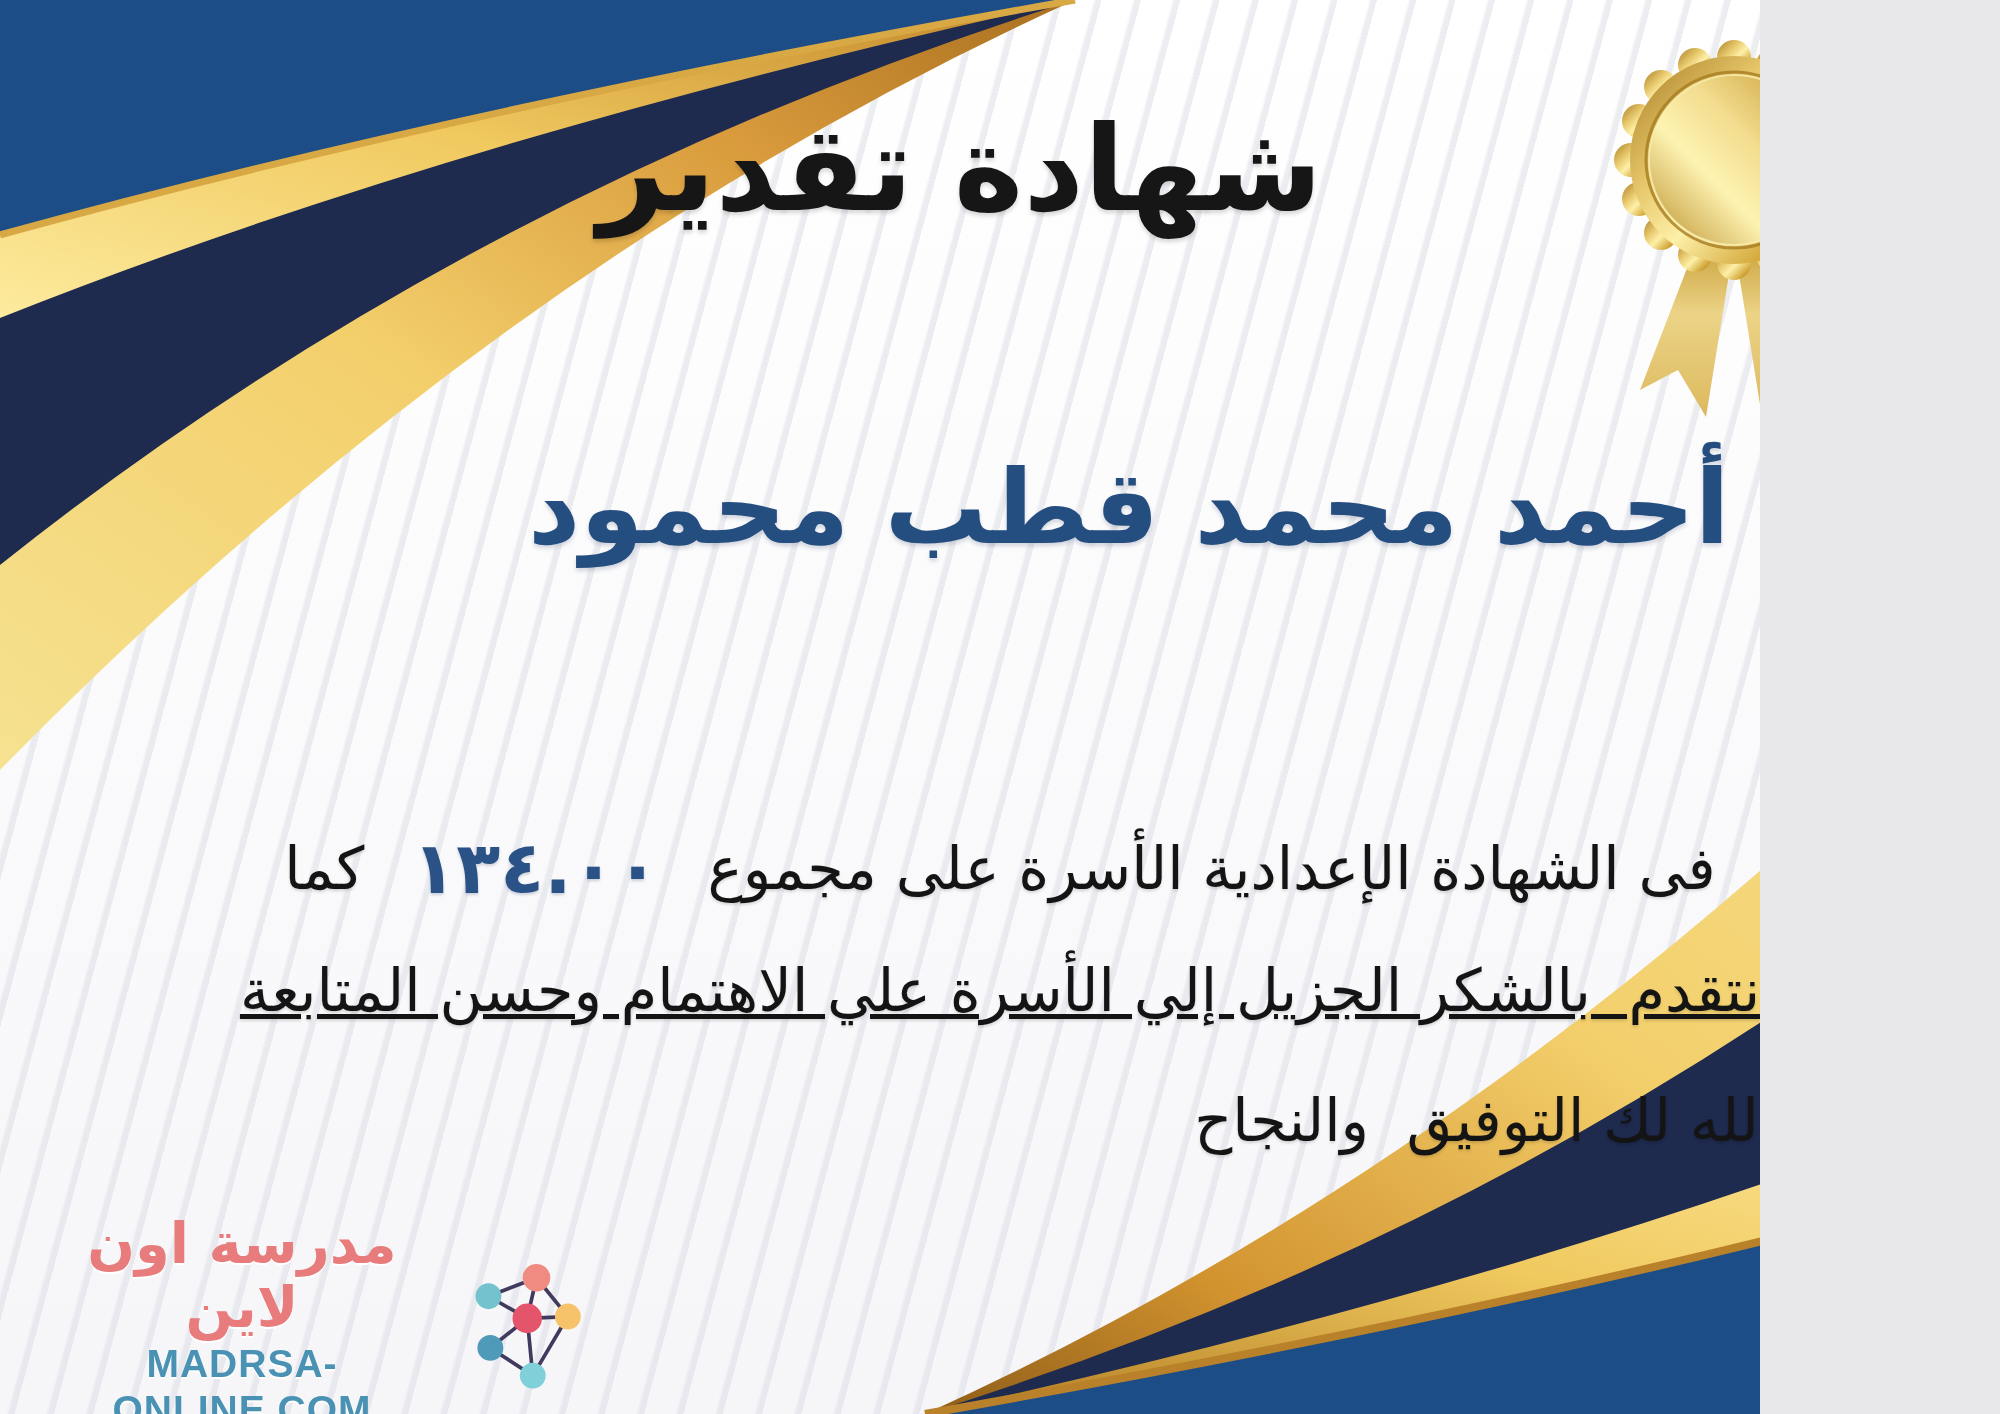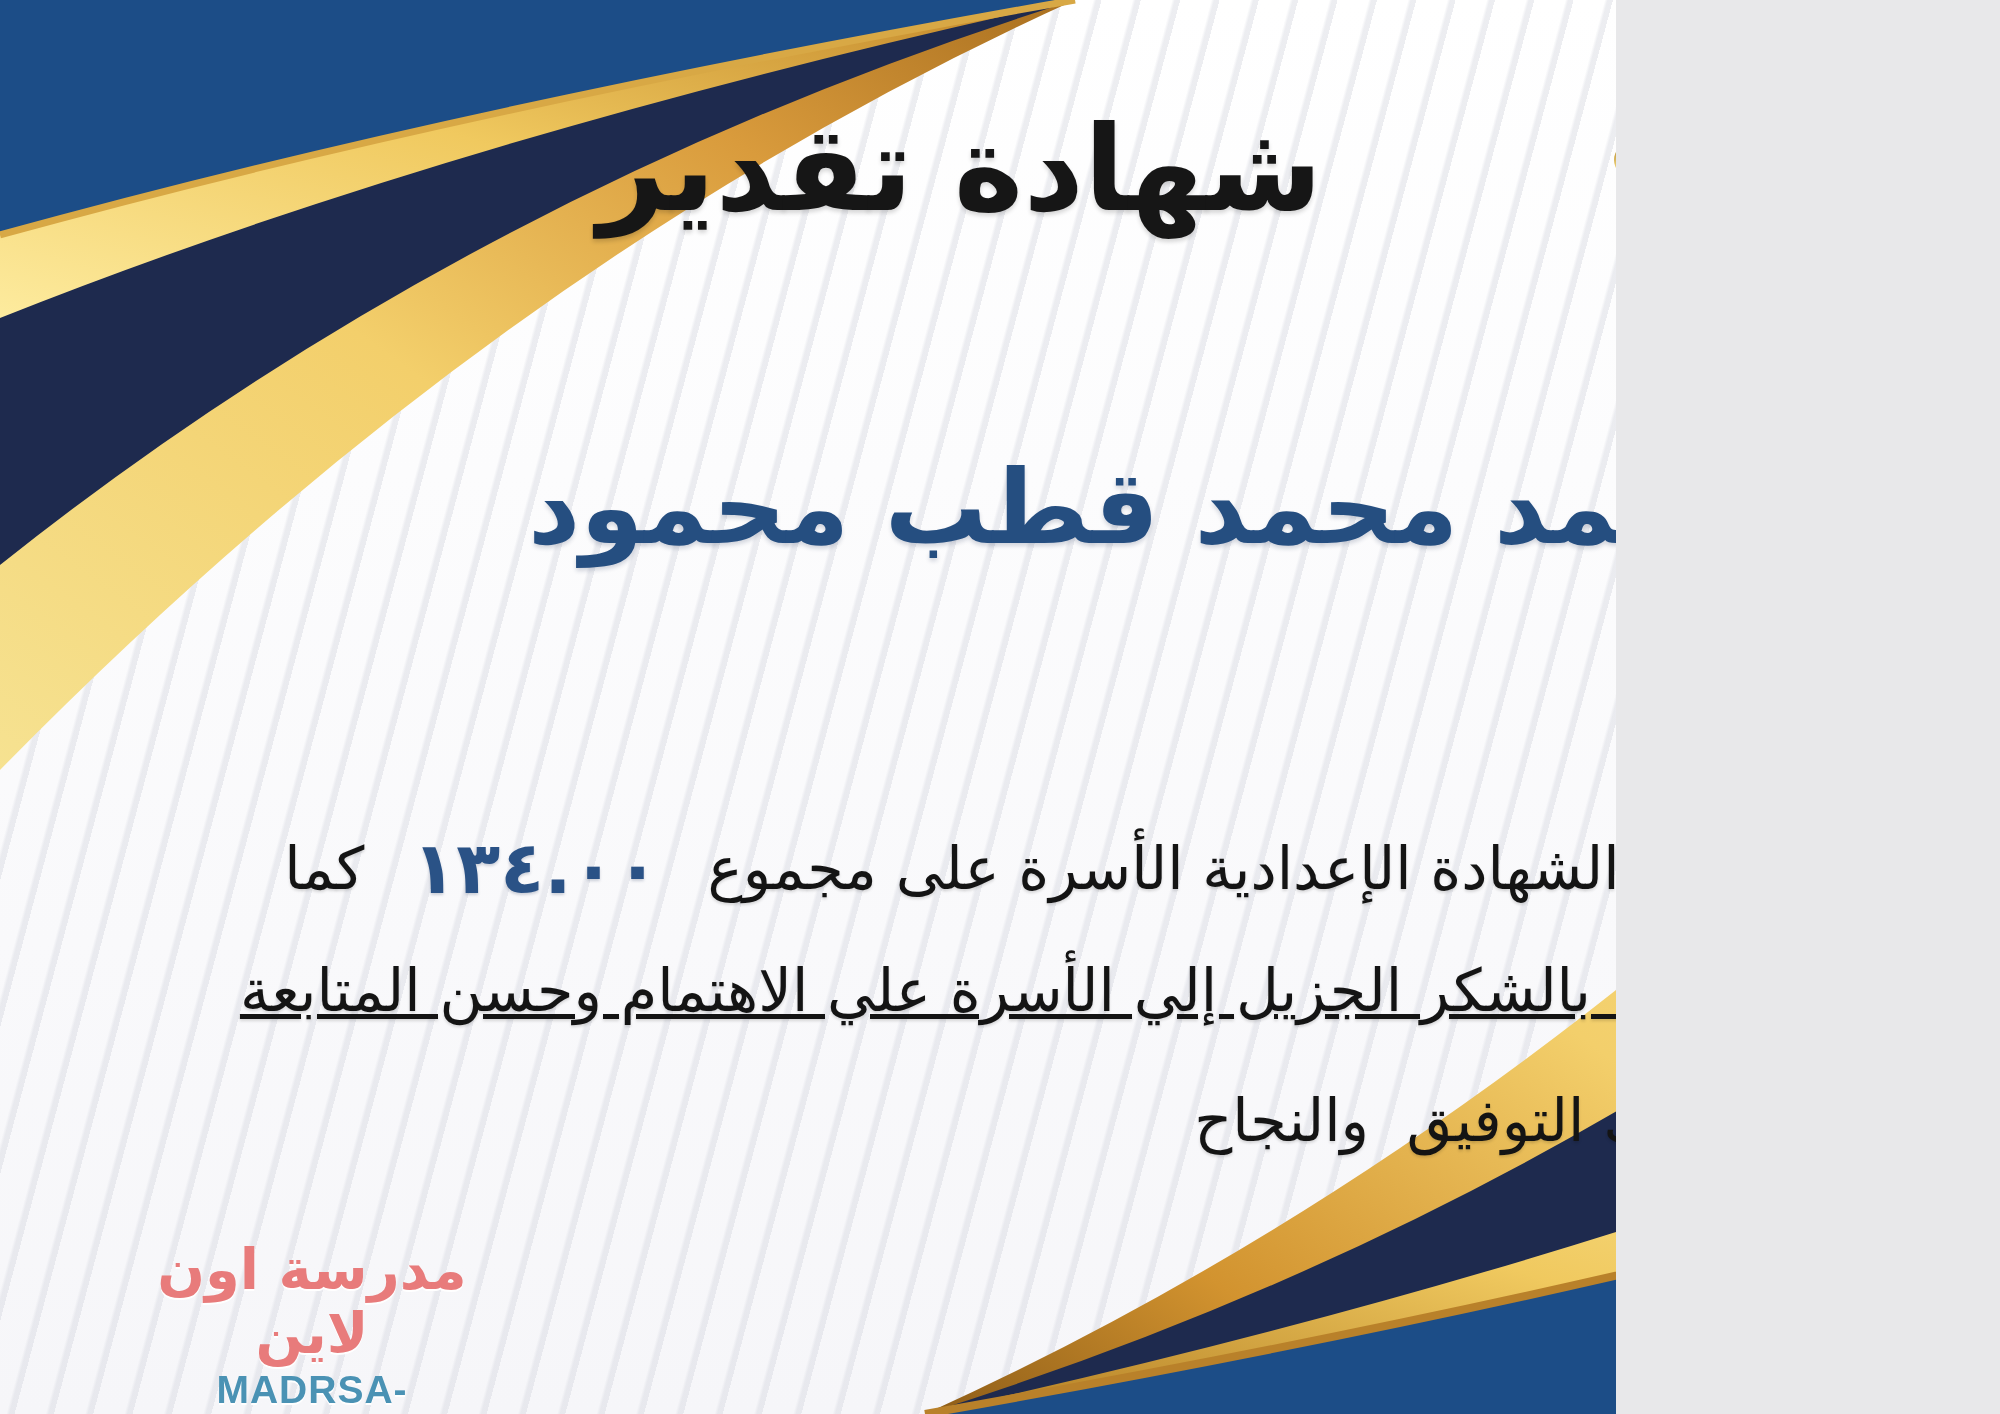--- a/index.html
+++ b/index.html
@@ -1,18 +1,18 @@
 <!DOCTYPE html>
 <html lang="ar"><head>
 <meta charset="utf-8">
 <style>
   html,body{margin:0;padding:0;}
   body{font-family:"DejaVu Sans", sans-serif; background:#e8e8ea;}
   .cert{
-    position:relative; width:1616px; height:1414px; overflow:hidden;
+    position:relative; width:1760px; height:1414px; overflow:hidden;
     background-color:#fcfcfd;
     background-image:
       repeating-linear-gradient(105deg,
         rgba(214,216,224,0) 0px, rgba(214,216,224,0) 30px,
         rgba(214,216,224,0.45) 33px, rgba(214,216,224,0.45) 38px),
       linear-gradient(180deg,#ffffff 0%,#f6f6f9 100%);
   }
   .decor{position:absolute; inset:0; pointer-events:none;}
   .title{
     position:absolute; top:100px; left:0; width:1920px; margin:0;
@@ -42,21 +42,21 @@
     text-shadow:0 2px 3px rgba(0,0,0,0.14);
   }
   .score{
     display:inline-block; margin:0 48px; position:relative; top:4px;
     font-size:72px; font-weight:700; color:#2a5286; letter-spacing:0;
     text-shadow:0 2px 3px rgba(20,40,80,0.2);
   }
   .medal{position:absolute; left:1598px; top:40px; width:272px; height:392px;}
   .logo{
     position:absolute; left:22px; top:1238px; width:580px; height:170px;
-    display:flex; flex-direction:column; align-items:center;
+    display:flex; flex-direction:row; align-items:center;
   }
   .logo-text{width:440px; text-align:center;}
   .logo-ar{
     direction:rtl; font-size:56px; font-weight:700; color:#e87b7b;
     line-height:1.15; text-shadow:0 2px 0 #ffffff;
   }
   .logo-en{
     font-family:"Liberation Sans", sans-serif;
     font-size:39px; font-weight:700; color:#4a92b4; letter-spacing:1px;
     line-height:1.2; text-shadow:0 2px 0 #ffffff;

